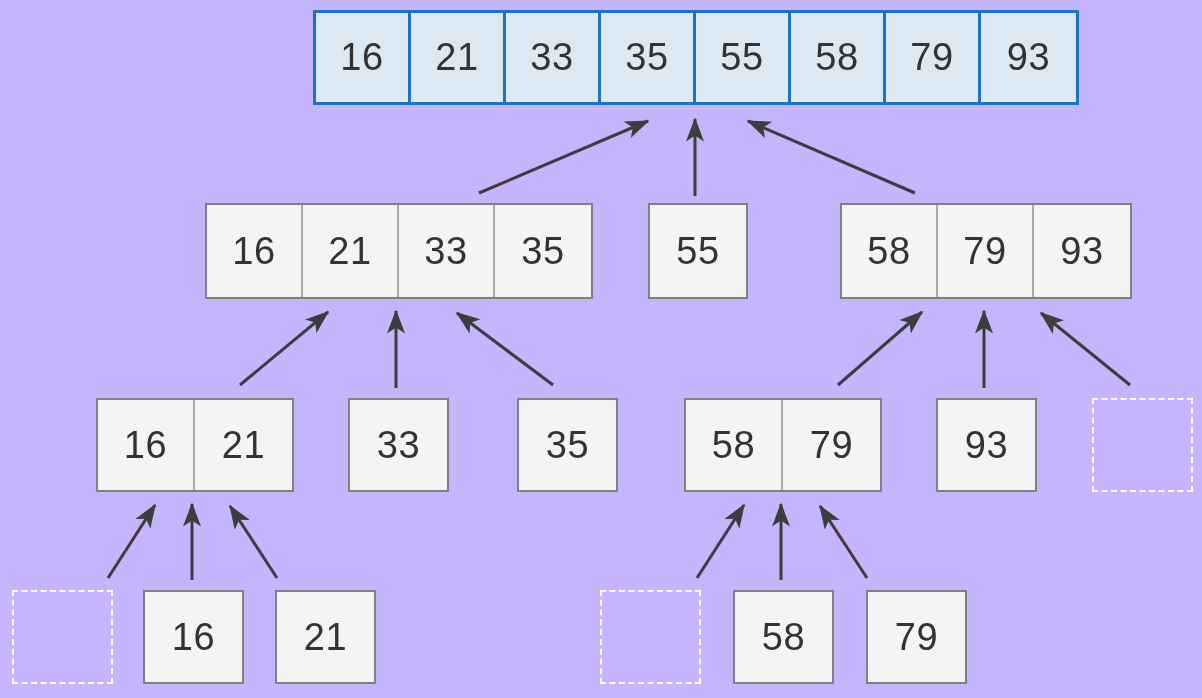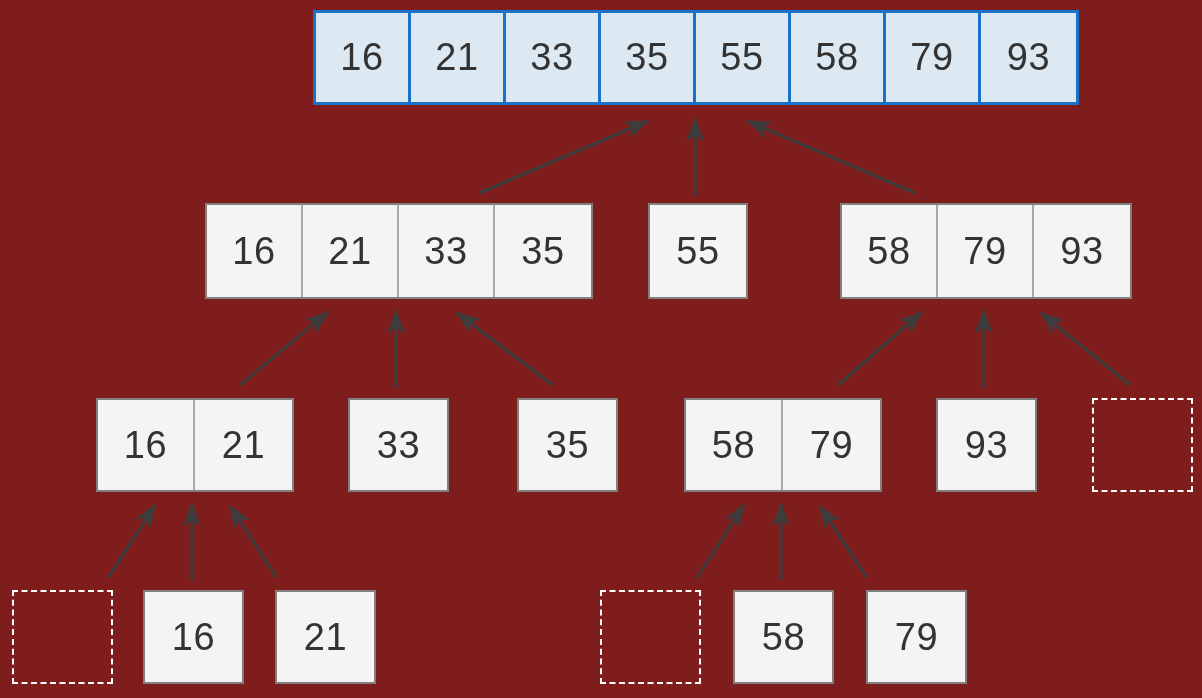--- a/index.html
+++ b/index.html
@@ -4,21 +4,21 @@
 <style>
   html, body {
     margin: 0;
     padding: 0;
     background: #000000;
   }
   #canvas {
     position: relative;
     width: 1202px;
     height: 698px;
-    background: #7f1d1d;
+    background: #c4b5fd;
     overflow: hidden;
     font-family: "Liberation Sans", sans-serif;
   }
   .arrow-layer {
     position: absolute;
     left: 0;
     top: 0;
     width: 1202px;
     height: 698px;
     pointer-events: none;

